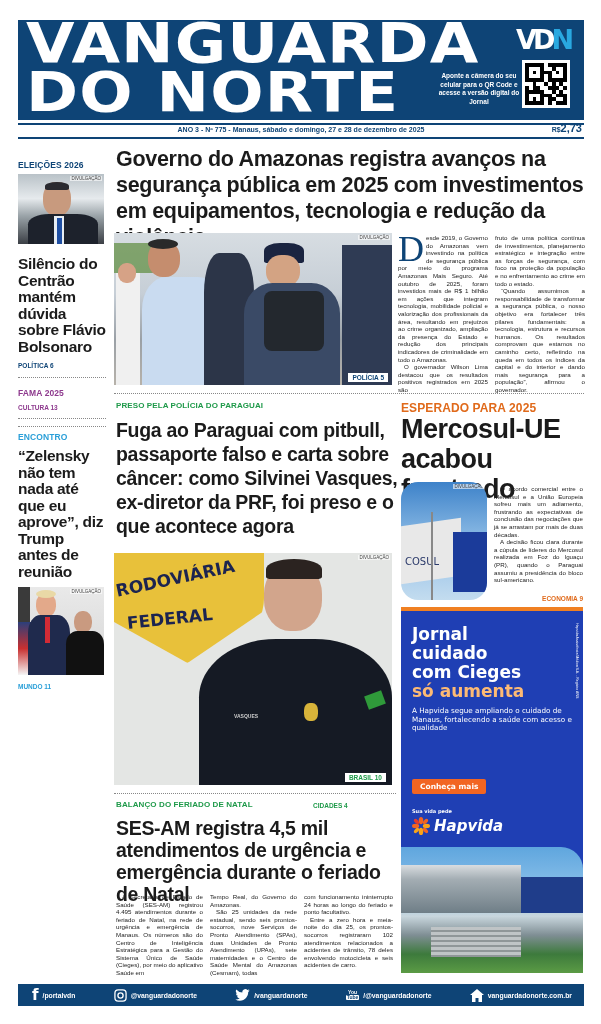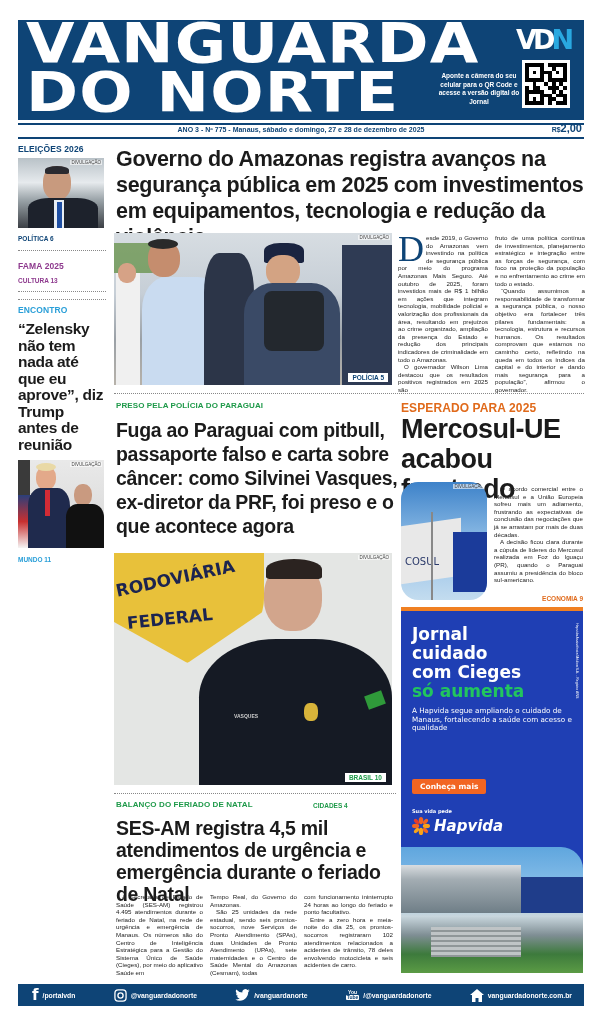--- a/index.html
+++ b/index.html
@@ -57,21 +57,21 @@
   #merc-kicker { position:absolute; left:401px; top:401px; color:#e06a1b; font-size:12px; }
   #merc-head { position:absolute; left:401px; top:414px; width:185px; font-size:27px; line-height:30px; font-weight:bold; color:#1b1b1b; letter-spacing:-0.5px; }
   #merc-photo { position:absolute; left:401px; top:482px; width:86px; height:118px; }
   #merc-text { position:absolute; left:494px; top:485px; width:89px; }
   #merc-ref { position:absolute; right:18px; top:595px; color:#e06a1b; }
 
   
   #ad-topbar { position:absolute; left:401px; top:607px; width:182px; height:4px; background:#f08022; }
   #ad { position:absolute; left:401px; top:611px; width:182px; height:362px; background:#1f3fb4; overflow:hidden; }
   #ad-head { position:absolute; left:11px; top:14px; color:#fff; font-family:"DejaVu Sans", sans-serif; font-weight:bold; font-size:17px; line-height:19px; }
-  #ad-head .o { color:#22c55e; }
+  #ad-head .o { color:#fdba74; }
   #ad-sub { position:absolute; left:11px; top:96px; color:#fff; font-family:"DejaVu Sans", sans-serif; font-size:7.2px; line-height:8.6px; }
   #ad-btn { position:absolute; left:11px; top:168px; background:#f26522; color:#fff; font-family:"DejaVu Sans", sans-serif; font-size:7.5px; font-weight:bold; padding:3px 8px; border-radius:2px; }
   #ad-tag { position:absolute; left:11px; top:197px; color:#fff; font-family:"DejaVu Sans", sans-serif; font-size:5px; font-weight:bold; }
   #ad-brand { position:absolute; left:11px; top:206px; color:#fff; font-family:"DejaVu Sans", sans-serif; font-weight:bold; font-style:italic; font-size:15px; display:flex; align-items:center; gap:4px; }
   #ad-flower { width:18px; height:18px; position:relative; }
   #ad-vert { position:absolute; right:4px; top:12px; width:5px; height:140px; }
   #ad-vert span { display:block; width:140px; transform:rotate(90deg) translate(0,-5px); transform-origin:left top; color:#fff; font-size:3.5px; white-space:nowrap; }
   #ad-building { position:absolute; left:0; top:236px; width:182px; height:126px; background:linear-gradient(180deg,#5fa6de 0%,#8cc1ea 35%,#c8d6dd 55%,#7f8e94 70%,#3d7a3c 85%,#5b9b45 100%); border-top-right-radius:22px; }
   #ad-building .bldg { position:absolute; left:0; top:18px; width:120px; height:48px; background:linear-gradient(180deg,#d9dde0 0%,#a3adb3 30%,#6f7e87 100%); }
   #ad-building .bldg2 { position:absolute; left:120px; top:30px; width:62px; height:36px; background:#1f3d8a; }
@@ -226,36 +226,37 @@
         <span></span>
         <span></span>
         <span></span>
       </div>
   </div>
 </div>
 
 <div id="dateline-top"></div>
 <div id="dateline">
   <div id="dateline-text">ANO 3 - Nº 775 - Manaus, sábado e domingo, 27 e 28 de dezembro de 2025</div>
-  <div id="price"><small>R$</small><span>2,00</span></div>
+  <div id="price"><small>R$</small><span>2,73</span></div>
 </div>
 <div id="dateline-bot"></div>
 
 <div id="left-col">
 
   <div>
-    <div class="kicker" style="color:#0e4476; margin-top:2px;">ELEIÇÕES 2026</div>
+    <div class="kicker" style="color:#0e4476; margin-top:18px;">ELEIÇÕES 2026</div>
     <div class="photo" style="width:86px; height:70px; margin-top:4px; background:linear-gradient(180deg,#b9c2c8 0%,#e6eaed 35%,#9aa3a8 60%,#3b3f45 100%);">
       <div style="position:absolute; left:25px; top:8px; width:28px; height:34px; border-radius:45%; background:#c89a7e;"></div>
       <div style="position:absolute; left:5px; top:8px; width:44px; height:8px; background:#2a2a30; border-radius:50% 50% 20% 20%; left:27px; width:24px;"></div>
       <div style="position:absolute; left:10px; top:40px; width:70px; height:34px; background:#1d222c; border-radius:30% 30% 0 0;"></div>
       <div style="position:absolute; left:36px; top:42px; width:10px; height:30px; background:#e8eef4;"></div>
       <div style="position:absolute; left:39px; top:44px; width:5px; height:28px; background:#1f4fa3;"></div>
       <span class="credit">DIVULGAÇÃO</span>
     </div>
+    <div class="left-head" style="margin-top:12px;">Silêncio do Centrão mantém dúvida sobre Flávio Bolsonaro</div>
     <div class="section-ref" style="color:#0e4476; margin-top:7px;">POLÍTICA 6</div>
   </div>
   <div class="dotsep" style="margin-top:8px;"></div>
 
   <div>
     <div class="kicker" style="color:#8e3a8e; margin-top:10px;">FAMA 2025</div>
     <div class="section-ref" style="color:#8e3a8e; margin-top:6px;">CULTURA 13</div>
   </div>
   <div class="dotsep" style="margin-top:7px;"></div>
 

